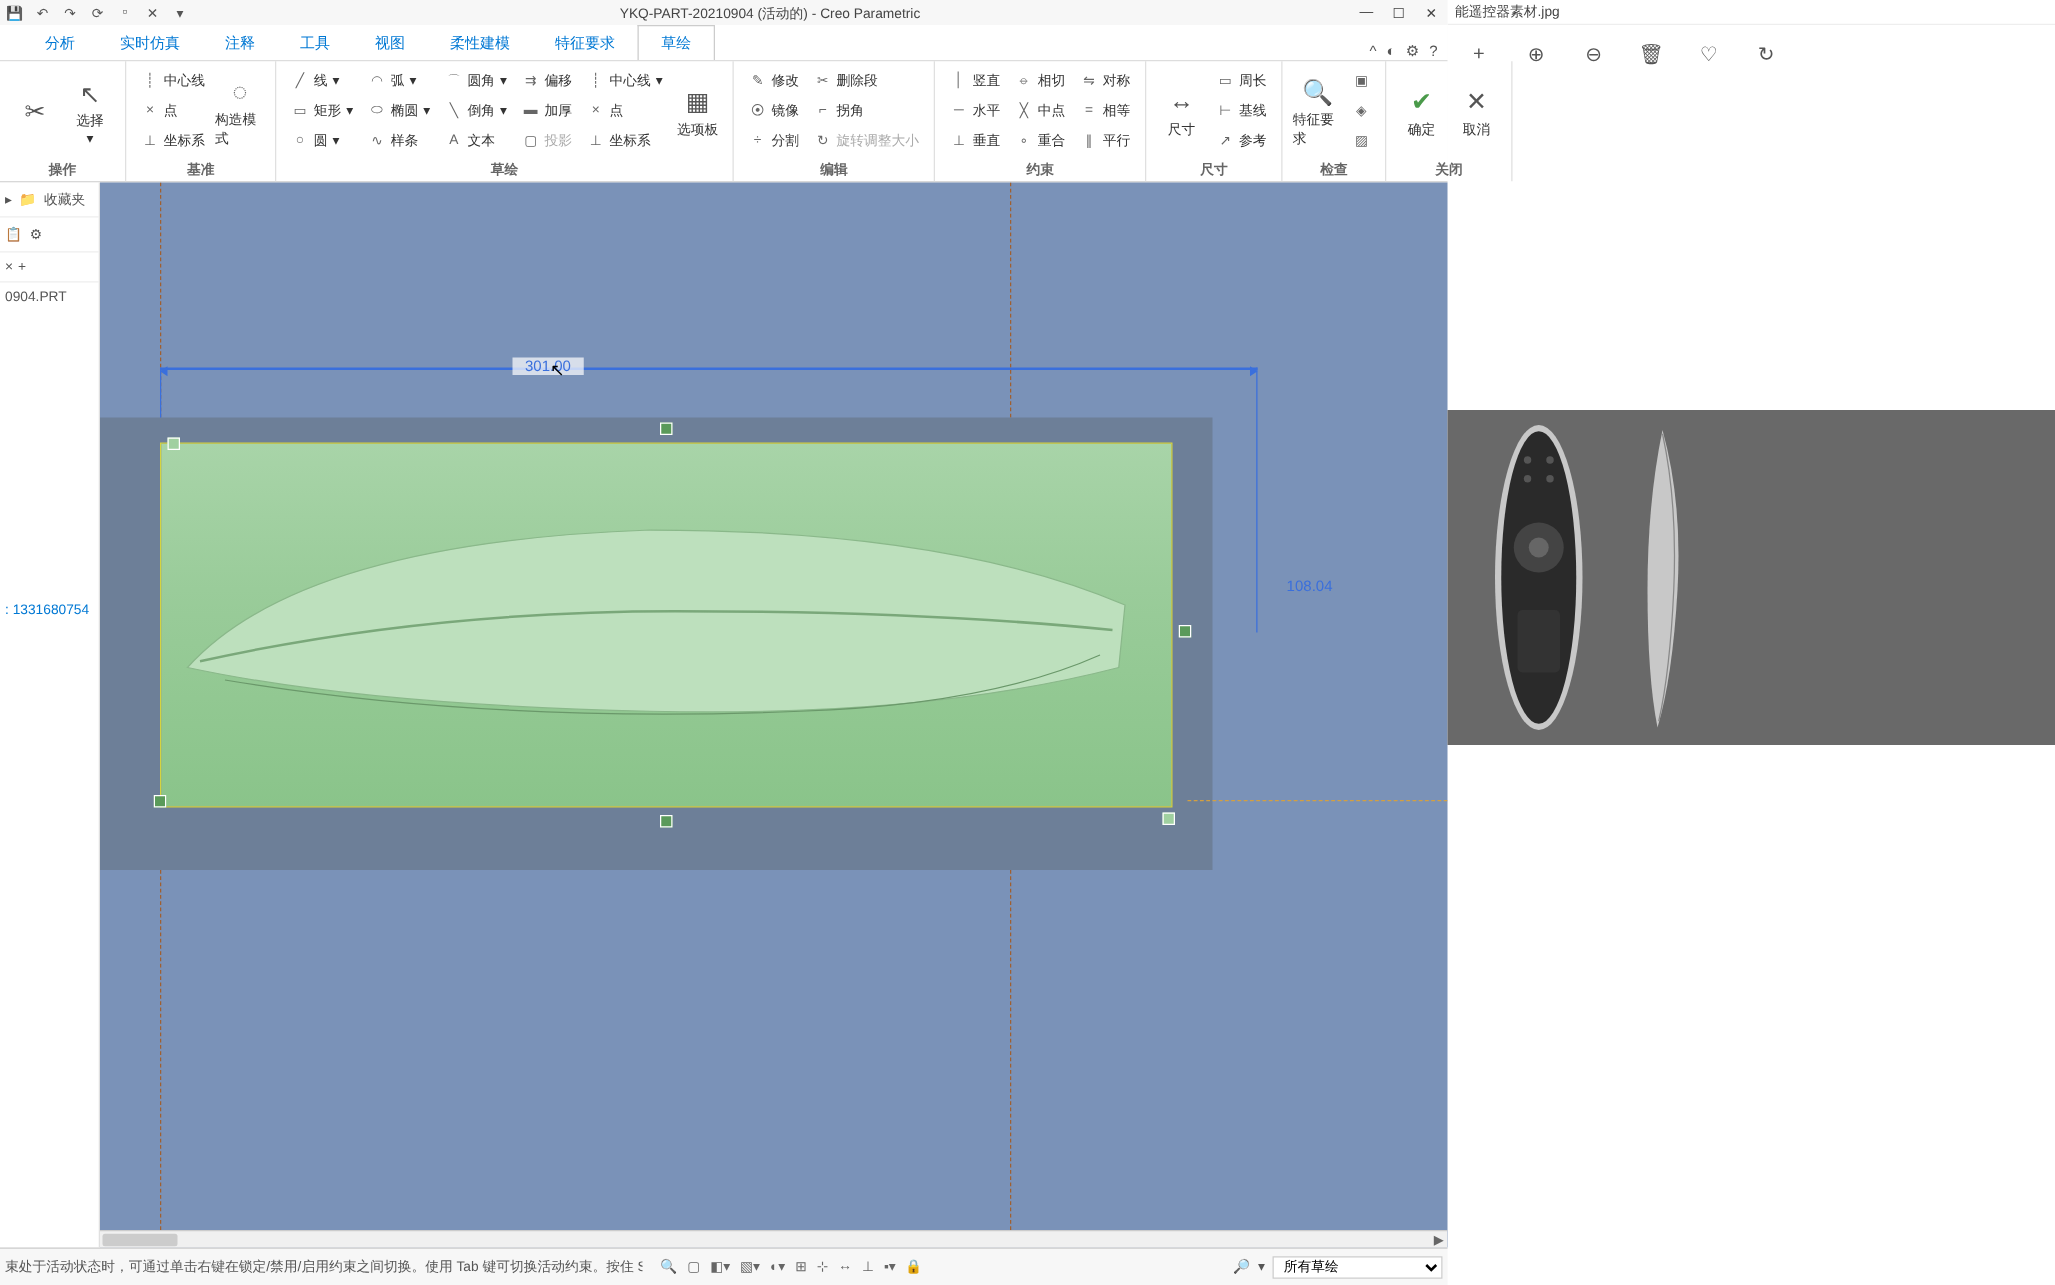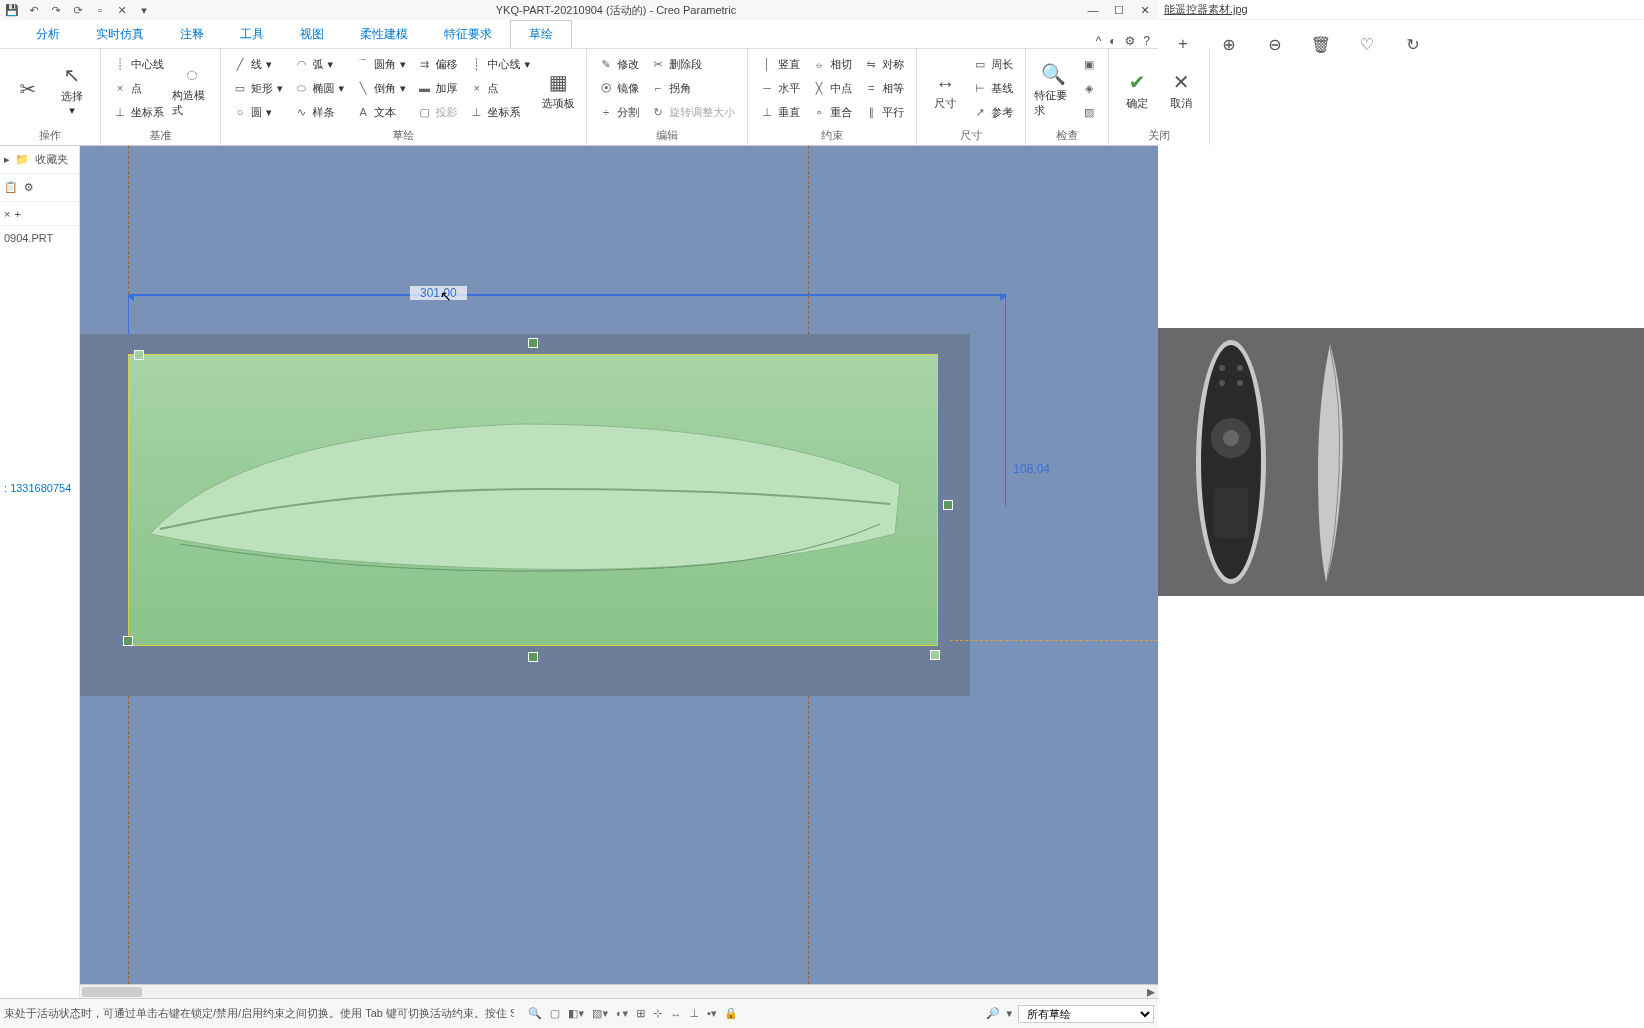--- a/index.html
+++ b/index.html
@@ -19,21 +19,21 @@
 
 .menu-tabs { height: 28px; background: #fff; display: flex; align-items: flex-end; padding-left: 18px; }
 .menu-tab { padding: 5px 18px; font-size: 12px; color: #0078d4; cursor: pointer; }
 .menu-tab.active { background: #fff; color: #0078d4; border-top: 1px solid #ccc; border-left: 1px solid #ccc; border-right: 1px solid #ccc; }
 .ribbon-right-icons { margin-left:auto; display:flex; gap:8px; padding-right:8px; align-items:center; color:#555; font-size:12px; }
 
 
 .ribbon { height: 98px; background: #fff; border-top: 1px solid #ddd; border-bottom: 1px solid #ccc; display: flex; }
 .ribbon-group { border-right: 1px solid #e0e0e0; padding: 4px 8px 2px 8px; display: flex; flex-direction: column; justify-content: space-between; }
 .ribbon-group-body { display: flex; gap: 4px; align-items: flex-start; flex: 1; }
-.ribbon-group-label { font-size: 11px; color: #666; text-align: center; padding-top: 2px; }
+.ribbon-group-label { font-size: 11px; color: #666; text-align: center; padding-top: 2px; font-weight: bold; }
 .ribbon-big-btn { display: flex; flex-direction: column; align-items: center; justify-content: center; width: 40px; height: 72px; font-size: 11px; color: #333; cursor: pointer; }
 .ribbon-big-btn .big-icon { width: 28px; height: 28px; display:flex; align-items:center; justify-content:center; font-size:20px; color:#555; }
 .ribbon-col { display: flex; flex-direction: column; gap: 2px; }
 .ribbon-small-btn { display: flex; align-items: center; gap: 4px; font-size: 11px; color: #333; padding: 2px 4px; cursor: pointer; white-space:nowrap; height:22px; }
 .ribbon-small-btn .small-icon { width: 14px; height: 14px; display:inline-flex; align-items:center; justify-content:center; color:#666; }
 .ribbon-small-btn.dim { color:#aaa; }
 
 
 .left-panel { position: absolute; left: 0; top: 146px; width: 80px; bottom: 30px; background: #fff; border-right: 1px solid #e0e0e0; font-size:11px; color:#555; }
 .left-panel-tabs { height: 28px; display:flex; align-items:center; gap:6px; padding:4px; border-bottom:1px solid #eee; }
@@ -51,21 +51,21 @@
 
 
 .vert-axis { position:absolute; top:0; bottom:14px; width:1px; border-left:1px dashed #a06030; }
 .vert-axis.v1 { left: 48px; }
 .vert-axis.v2 { left: 728px; }
 .horiz-extent { position:absolute; top:148px; left:48px; right:152px; height:1px; border-top:2px solid #3a6fdc; }
 .horiz-extent::before, .horiz-extent::after { content:''; position:absolute; top:-3px; width:0; height:0; border-top:4px solid transparent; border-bottom:4px solid transparent; }
 .horiz-extent::before { left:0; border-right:6px solid #3a6fdc; }
 .horiz-extent::after { right:0; border-left:6px solid #3a6fdc; }
 .dim-label-h { position:absolute; top:140px; left:330px; font-size:12px; color:#3a6fdc; background:rgba(255,255,255,0.7); padding:0 10px; }
-.dim-label-v { position:absolute; top:316px; right:108px; font-size:12px; color:#3a6fdc; }
+.dim-label-v { position:absolute; top:316px; right:92px; font-size:12px; color:#3a6fdc; }
 .cursor-ptr { position:absolute; top:142px; left:360px; font-size:14px; color:#000; }
 .image-rect { position:absolute; left:0; top:188px; width:890px; height:362px; background:#6d7f98; }
 .sketch-rect { position:absolute; left:48px; top:208px; width:810px; height:292px; border:1px solid #d4d440; background: linear-gradient(180deg, #a8d4a8 0%, #9acc9a 40%, #8ac48a 100%); }
 .remote-shape { position:absolute; left:60px; top:248px; width:780px; height:200px; }
 .remote-shape svg { width:100%; height:100%; }
 .sel-handle { position:absolute; width:10px; height:10px; background:#5a9a5a; border:1px solid #fff; }
 .sel-handle.h1 { left:43px; top:495px; transform:translateY(-50%); }
 .sel-handle.h2 { left:863px; top:354px; }
 .sel-handle.h3 { left:448px; top:506px; }
 .sel-handle.top { left:448px; top:192px; }
@@ -80,21 +80,21 @@
 .status-bar { position:absolute; left:0; right:0; bottom:0; height:30px; background:#f7f7f7; border-top:1px solid #ccc; display:flex; align-items:center; font-size:11px; color:#555; padding:0 4px; gap:6px; }
 .status-msg { flex:0 0 auto; max-width:510px; overflow:hidden; white-space:nowrap; }
 .status-icons { display:flex; gap:8px; margin-left:8px; }
 .status-icons span { cursor:pointer; color:#666; }
 .status-spacer { flex:1; }
 .status-right { display:flex; gap:6px; align-items:center; }
 .status-select { font-size:11px; border:1px solid #ccc; padding:1px 4px; width:136px; background:#fff; }
 
 
 .viewer-window { flex: 1; background: #fff; display:flex; flex-direction:column; }
-.viewer-title { height: 20px; display:flex; align-items:center; font-size:11px; color:#444; padding-left:6px; border-bottom:1px solid #eee;text-decoration:underline; }
+.viewer-title { height: 20px; display:flex; align-items:center; font-size:11px; color:#444; padding-left:6px; border-bottom:1px solid #eee; }
 .viewer-toolbar { height: 48px; display:flex; align-items:center; gap:24px; padding-left:14px; }
 .viewer-toolbar .vt-btn { width:22px; height:22px; display:flex; align-items:center; justify-content:center; color:#555; font-size:16px; cursor:pointer; }
 .viewer-image { margin-top: 260px; width: 100%; height: 268px; background:#696969; position:relative; overflow:hidden; }
 .remote-front { position:absolute; left:36px; top:10px; width:74px; height:248px; }
 .remote-side { position:absolute; left:154px; top:14px; width:36px; height:242px; }
 </style>
 </head>
 <body>
 
 <div class="creo-window">

